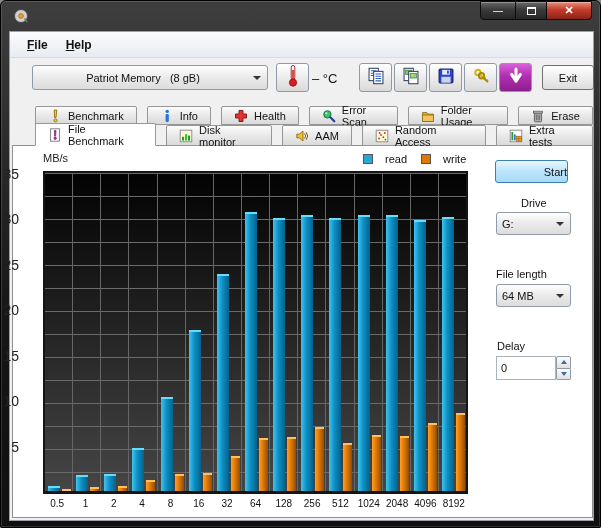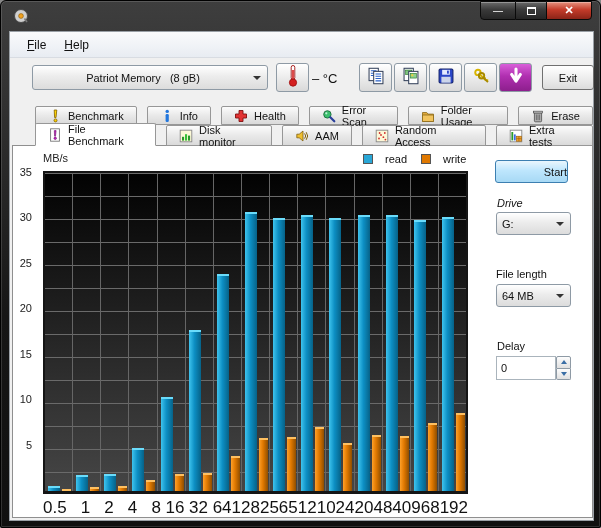--- a/index.html
+++ b/index.html
@@ -16,21 +16,21 @@
            background:linear-gradient(#6a6a6a,#3a3a3a 45%,#262626);border:1px solid #0a0a0a;
            color:#fff;font-size:10px;cursor:default;box-shadow:inset 0 1px 0 rgba(255,255,255,0.3);}
   .win-btn.minimize{width:36px;border-radius:0 0 0 4px;}
   .win-btn.maximize{width:30px;border-left:none;border-right:none;}
   .win-btn.close{width:46px;border-radius:0 0 4px 0;background:linear-gradient(#e6927f,#c43c2a 45%,#8c2418);font-weight:bold;font-size:11px;}
   .box-glyph{display:inline-block;width:9px;height:8px;border:1px solid #fff;border-top-width:2px;}
   
   .client{position:absolute;left:8px;top:30px;width:585px;height:490px;background:#f0f0f0;border:1px solid #9aa0a6;}
   .menubar{position:absolute;left:0;top:0;width:100%;height:26px;background:linear-gradient(#fafbfc,#e8ecf2);
            border-bottom:1px solid #d8dce2;display:flex;align-items:center;padding-left:8px;font-size:12px;color:#111;}
-  .menu-item{padding:3px 9px;}
+  .menu-item{padding:3px 9px;font-weight:bold;}
   .menu-item u{text-decoration:underline;}
   
   .toolbar{position:absolute;left:0;top:27px;width:100%;height:45px;}
   .combo{background:linear-gradient(#ffffff,#ececec 45%,#dcdcdc);border:1px solid #8e9aa5;border-radius:3px;
          display:flex;align-items:center;font-size:11px;color:#111;position:absolute;}
   .combo .combo-text{flex:1;text-align:center;white-space:pre;}
   .combo .combo-text.left{text-align:left;padding-left:5px;}
   .arrow-down{width:0;height:0;border-left:4px solid transparent;border-right:4px solid transparent;border-top:4px solid #333;margin-right:6px;}
   .device-combo{left:22px;top:6px;width:236px;height:25px;}
   .tool-btn{position:absolute;top:4px;width:33px;height:29px;border:1px solid #8e9aa5;border-radius:3px;
@@ -62,29 +62,29 @@
         border:2px solid #151515;border-bottom-width:3px;
         background-image:repeating-linear-gradient(to bottom,#6a6a6a 0px,#6a6a6a 1px,transparent 1px,transparent 23px),
                          linear-gradient(#020202,#464646);}
   .cells{position:absolute;left:0;top:0;right:0;bottom:0;display:flex;}
   .cell{flex:1;position:relative;border-right:1px solid #666;}
   .cell:last-child{border-right:none;}
   .bar{position:absolute;bottom:0;min-height:2px;}
   .bar-read{left:3px;width:12px;background:linear-gradient(to right,#3fc4ee,#0d8fc4 45%,#066288);border-top:2px solid #6adcfb;}
   .bar-write{left:17px;width:9px;background:linear-gradient(to right,#ffa028,#e07800 45%,#8f4e00);border-top:2px solid #ffc060;}
   .ylabels{position:absolute;left:0;top:0;width:26px;height:100%;}
-  .ylabel{position:absolute;right:7px;font-size:11px;color:#222;}
+  .ylabel{position:absolute;right:20px;font-size:14px;color:#222;}
   .xlabels{position:absolute;left:30px;top:352px;width:425px;display:flex;}
-  .xlabel{flex:1;text-align:right;font-size:17px;color:#111;}
+  .xlabel{flex:1;text-align:center;font-size:10px;color:#111;}
   
   .start-btn{position:absolute;left:482px;top:14px;width:73px;height:23px;border:1px solid #3c7fb1;border-radius:3px;
              background:linear-gradient(#eaf6fd,#bee6fd 45%,#a7d9f5);font-size:11px;color:#111;
              display:flex;align-items:center;justify-content:flex-end;}
   .field-label{position:absolute;font-size:11px;color:#111;}
-  .drive-label{left:484px;top:51px;font-style:italic;}
+  .drive-label{left:508px;top:51px;}
   .drive-combo{left:483px;top:66px;width:75px;height:23px;}
   .filelen-label{left:483px;top:122px;}
   .filelen-combo{left:483px;top:138px;width:75px;height:23px;}
   .delay-label{left:484px;top:194px;}
   .delay-input{position:absolute;left:483px;top:210px;width:60px;height:24px;border:1px solid #aab4bc;
                font-size:11px;padding:0 4px;color:#111;background:#fff;}
   .spinner{position:absolute;left:543px;top:210px;width:15px;height:24px;display:flex;flex-direction:column;}
   .spin-btn{flex:1;border:1px solid #8e9aa5;background:linear-gradient(#fdfdfd,#e0e0e0);
             display:flex;align-items:center;justify-content:center;}
   .spin-up{border-radius:2px 2px 0 0;}

